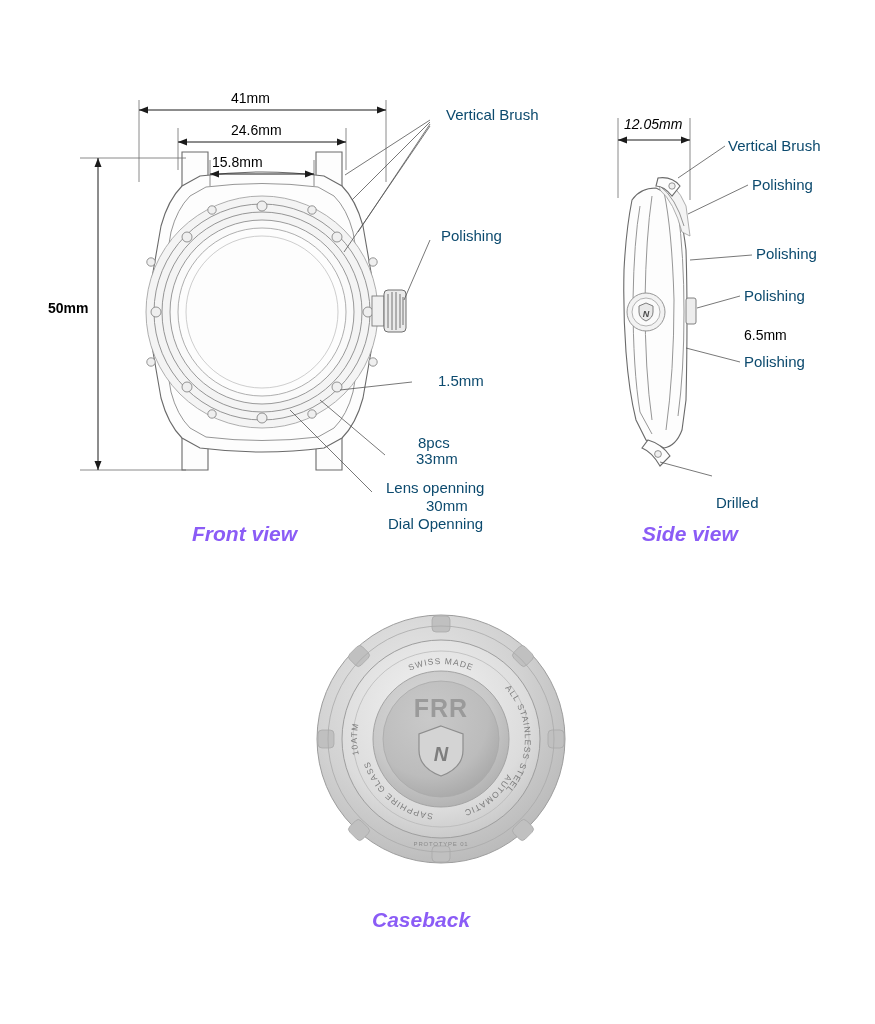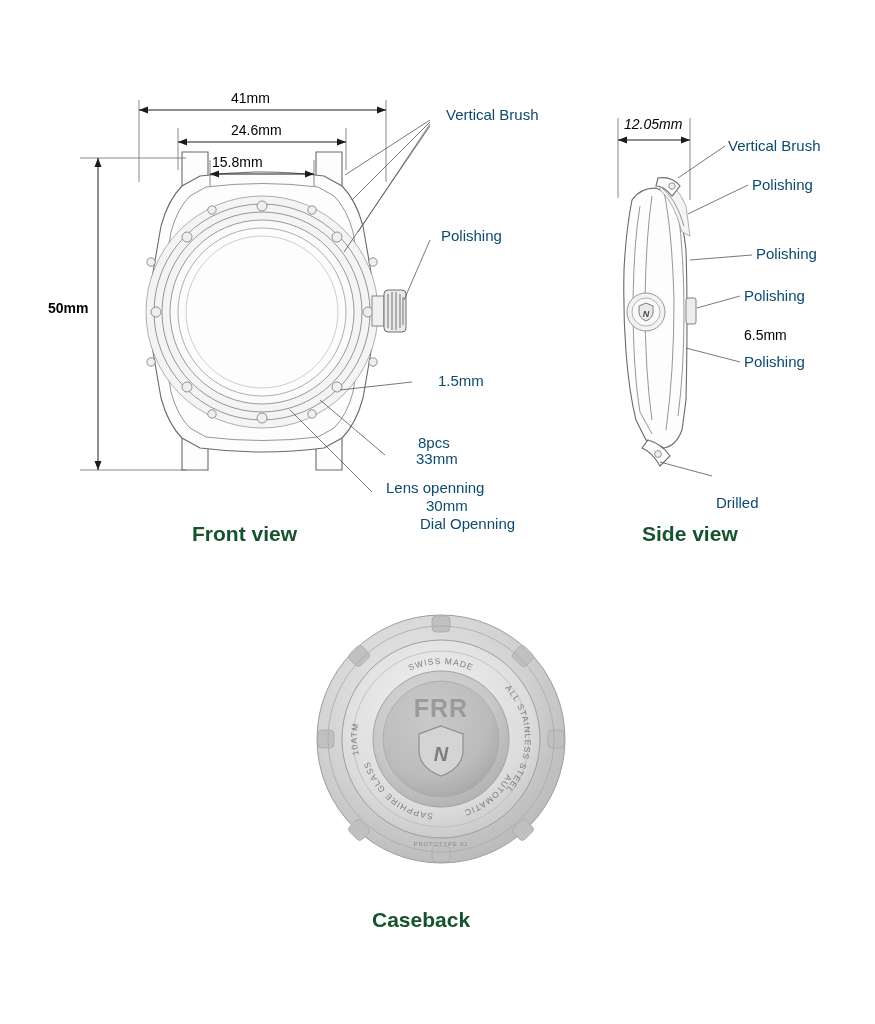--- a/index.html
+++ b/index.html
@@ -29,21 +29,22 @@
   }
   .callout-label {
     font-size: 15px;
     color: #0c4a6e;
     white-space: nowrap;
     line-height: 1.25;
   }
   .view-title {
     font-size: 21px;
     font-weight: bold;
-    color: #14532d;
+    font-style: italic;
+    color: #8b5cf6;
     white-space: nowrap;
   }
 
   svg { display: block; overflow: visible; }
   .ln { stroke: #1b1b1b; stroke-width: 1; fill: none; }
   .ln-thin { stroke: #555; stroke-width: 0.8; fill: none; }
   .ext { stroke: #6d6d6d; stroke-width: 0.8; fill: none; }
 
   
   .case-stroke { stroke: #6a6a6a; stroke-width: 1.1; fill: #fdfdfd; }
@@ -170,21 +171,21 @@
     <div class="abs dim-label" style="left:212px; top:154px;">15.8mm</div>
     <div class="abs dim-label" style="left:48px; top:300px;font-weight:bold;">50mm</div>
 
     <div class="abs callout-label" style="left:446px; top:106px;">Vertical Brush</div>
     <div class="abs callout-label" style="left:441px; top:227px;">Polishing</div>
     <div class="abs callout-label" style="left:438px; top:372px;">1.5mm</div>
     <div class="abs callout-label" style="left:418px; top:390px;margin-top:44px;">8pcs</div>
     <div class="abs callout-label" style="left:416px; top:450px;">33mm</div>
     <div class="abs callout-label" style="left:386px; top:479px;">Lens openning</div>
     <div class="abs callout-label" style="left:402px; top:497px;margin-left:24px;">30mm</div>
-    <div class="abs callout-label" style="left:420px; top:515px;">Dial Openning</div>
+    <div class="abs callout-label" style="left:388px; top:515px;">Dial Openning</div>
 
     <div class="abs view-title" style="left:192px; top:522px;">Front view</div>
   </div>
 
   <div class="abs" style="left:560px; top:0; width:315px; height:560px;">
     <svg width="315" height="560" viewBox="0 0 315 560">
 
       <path class="case-stroke" d="M72 200
         Q66 230 64 270
         Q63 312 66 352

